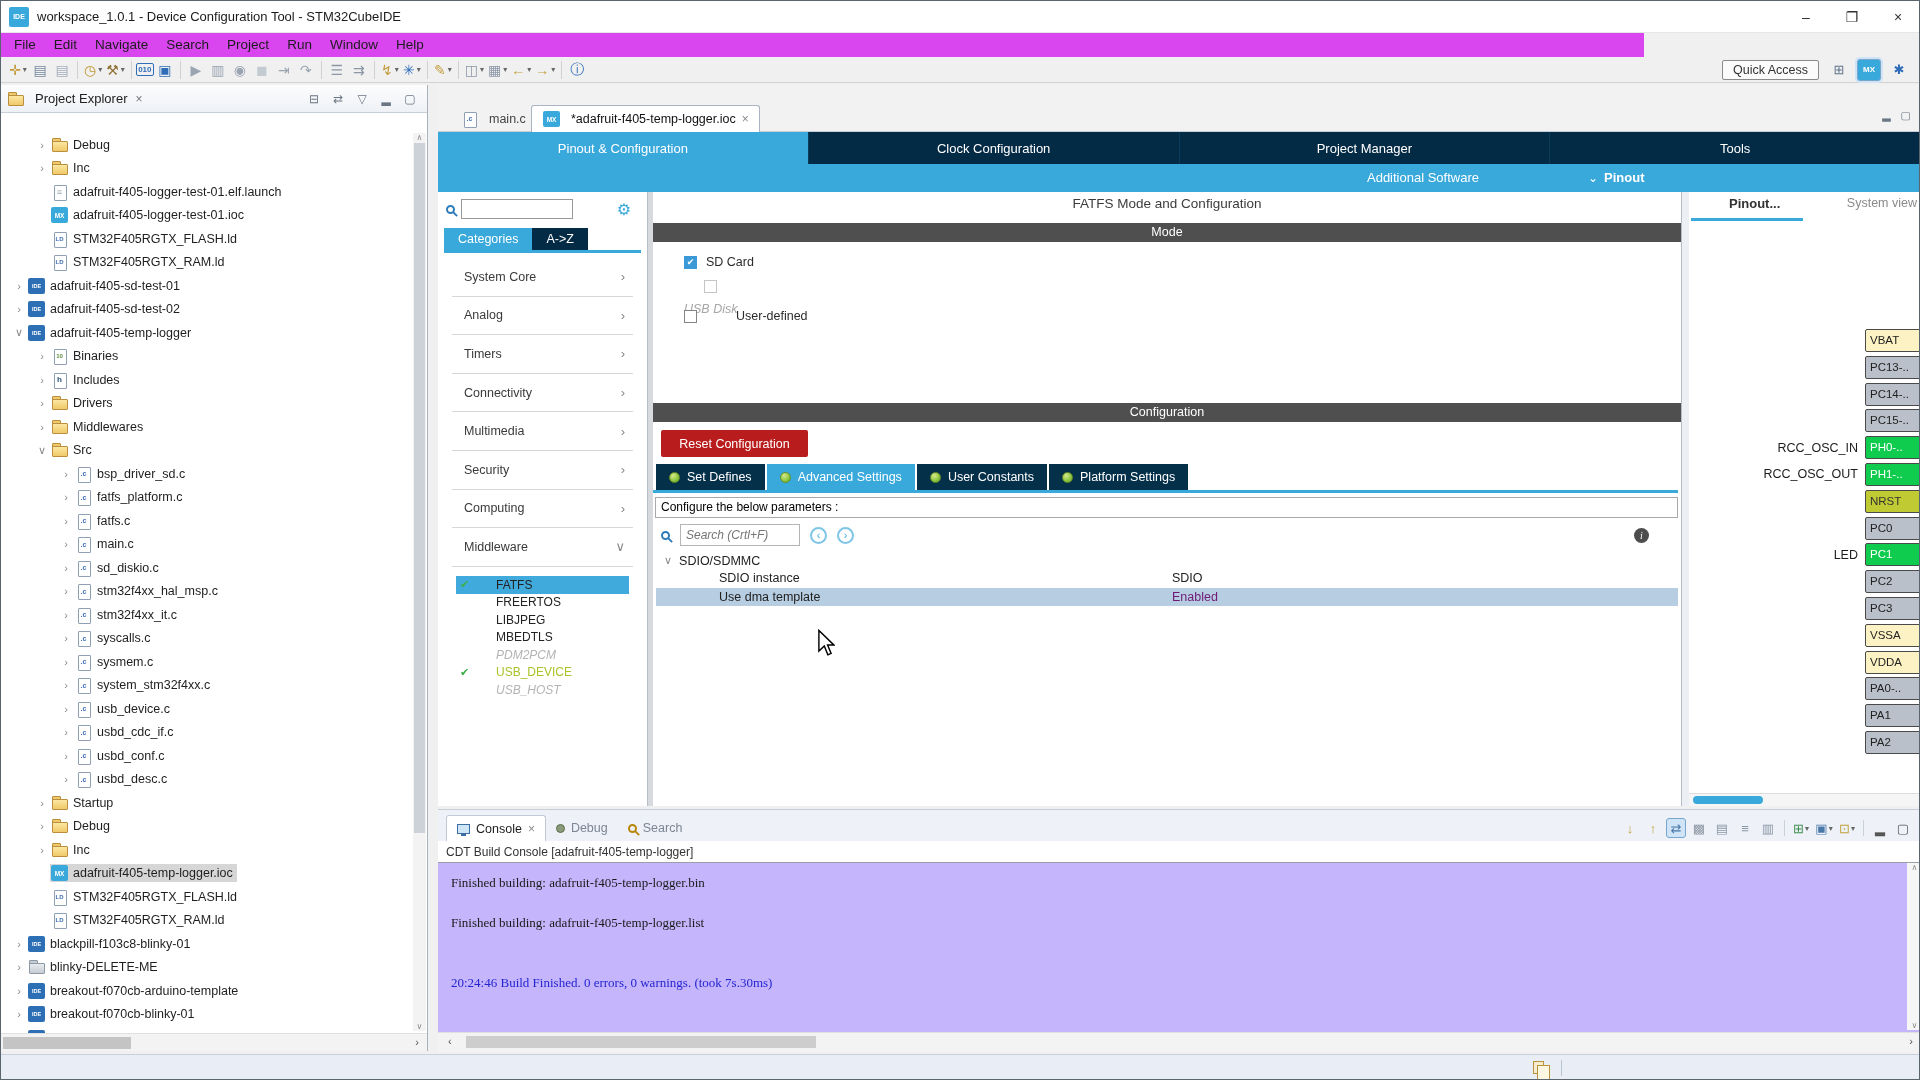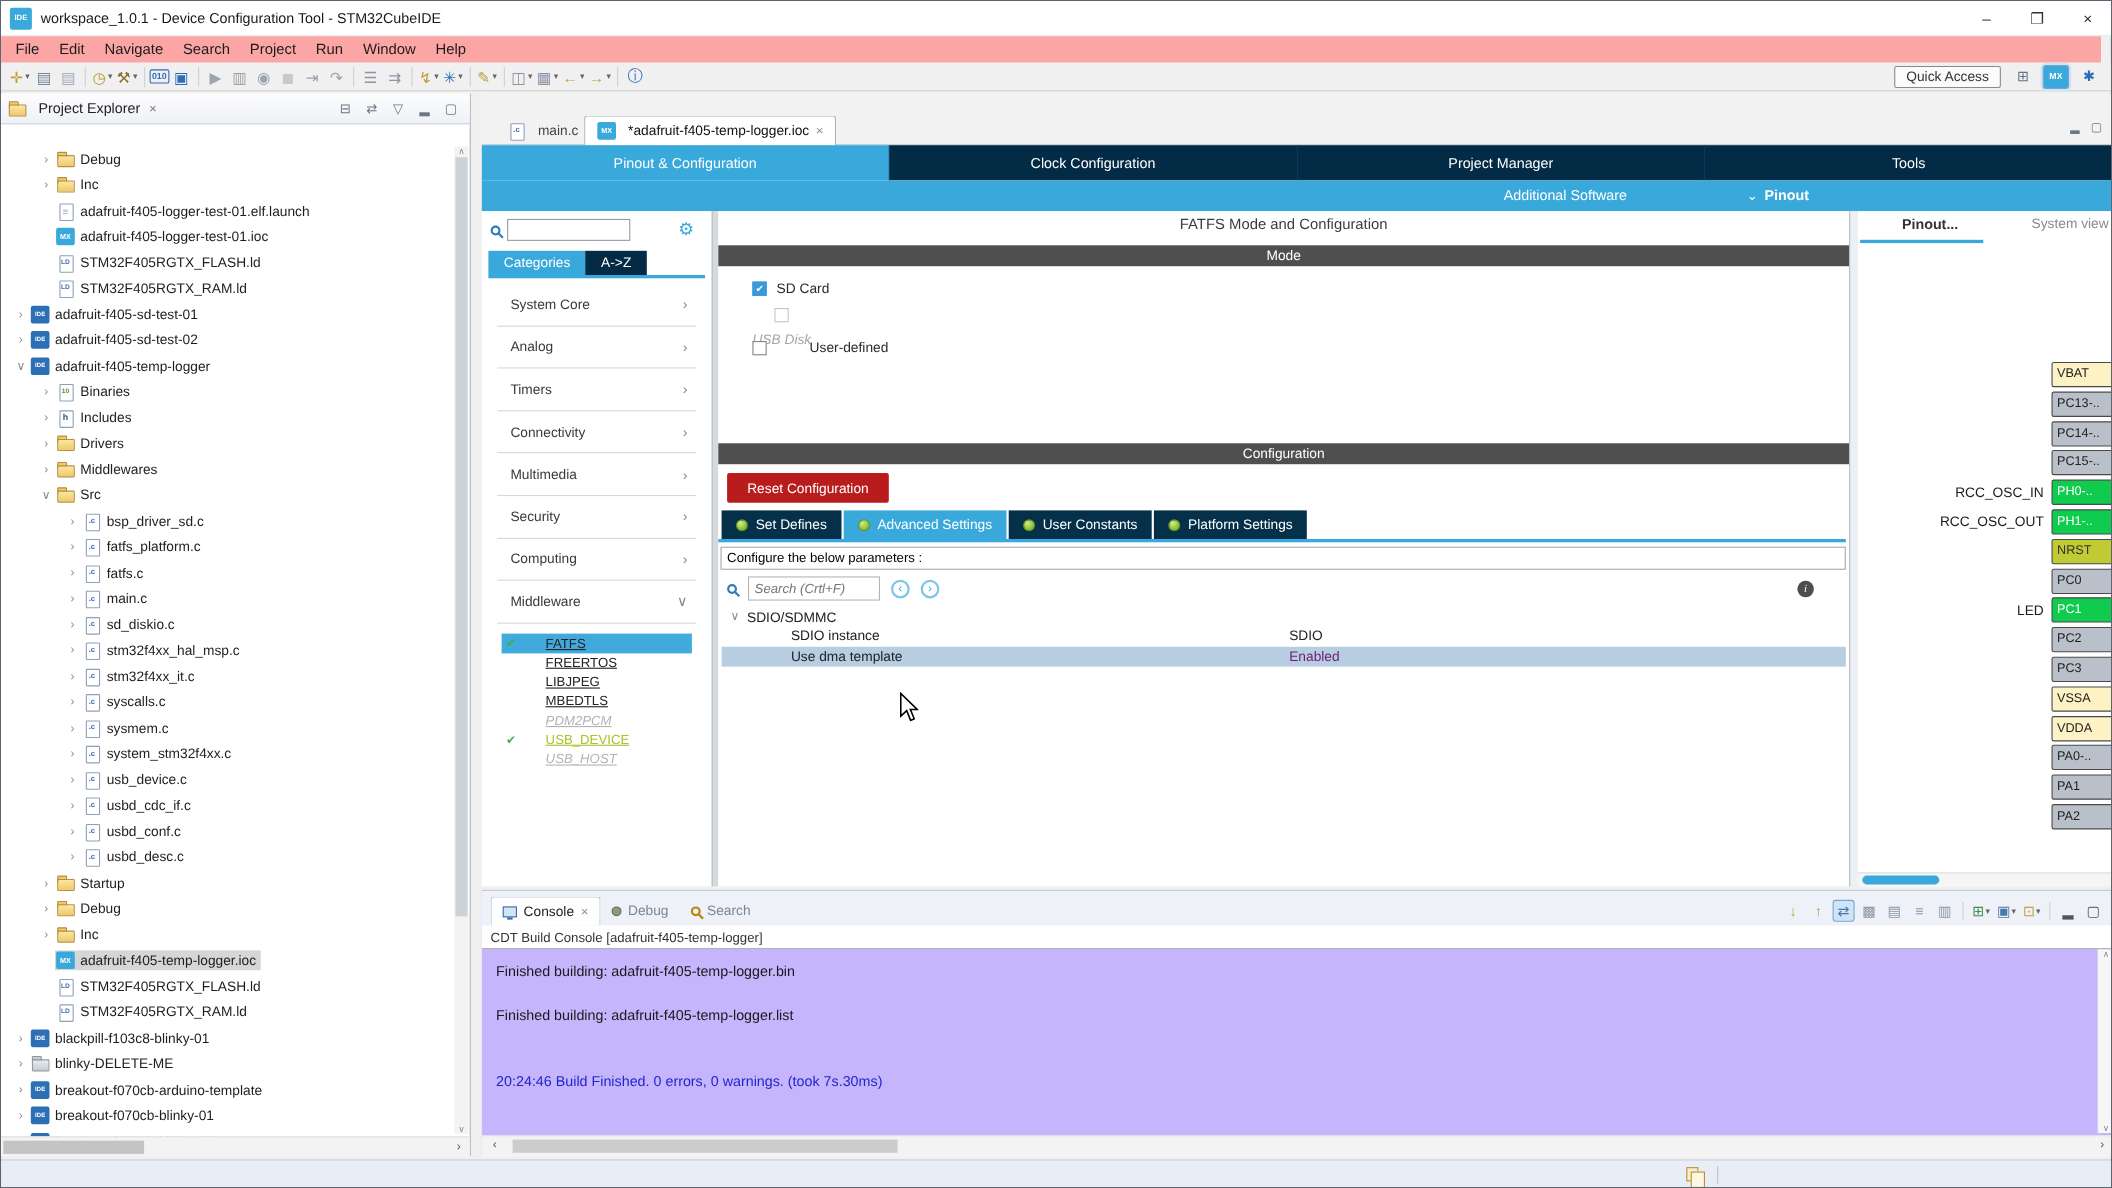--- a/index.html
+++ b/index.html
@@ -5,21 +5,21 @@
   html,body{margin:0;padding:0;background:#888;}
   *{box-sizing:border-box;}
   #app{position:relative;width:1920px;height:1080px;background:#f0f0f0;font-family:"Liberation Sans",sans-serif;overflow:hidden;border:1px solid #5a6570;}
   
   #titlebar{position:absolute;left:0;top:0;width:1920px;height:32px;background:#ffffff;display:flex;align-items:center;border-bottom:1px solid #e6e6e6;}
   .appbadge{width:20px;height:20px;background:#39a9dc;color:#fff;font-size:7px;font-weight:bold;display:flex;align-items:center;justify-content:center;border-radius:2px;margin:0 8px 0 8px;}
   #titletext{font-size:13px;color:#1a1a1a;}
   #wincontrols{margin-left:auto;display:flex;height:32px;}
   .winbtn{width:46px;height:32px;display:flex;align-items:center;justify-content:center;font-size:14px;color:#333;}
   
-  #menubar{position:absolute;left:0;top:32px;width:1909px;height:24px;background:#fca5a5;display:flex;align-items:center;padding-left:4px;}
+  #menubar{position:absolute;left:0;top:32px;width:1643px;height:24px;background:#d946ef;display:flex;align-items:center;padding-left:4px;}
   .menuitem{padding:0 9px;font-size:13.5px;color:#1c1c1c;height:24px;line-height:24px;}
   
   #toolbar{position:absolute;left:0;top:56px;width:1920px;height:26px;background:#f0f0f0;border-bottom:1px solid #d3d3d3;display:flex;align-items:center;padding-left:6px;}
   .tbi{height:22px;min-width:22px;display:inline-flex;align-items:center;justify-content:center;font-size:14px;padding:0 2px;border-radius:3px;}
   .tbi.caret::after{content:'▾';font-size:8px;color:#666;margin-left:2px;}
   .tbi.sep{min-width:1px;width:1px;height:18px;background:#d0d0d0;padding:0;margin:0 4px;border-radius:0;}
   .tbi.boxed{font-size:8px;font-weight:bold;border:1px solid #2f6db8;height:13px;min-width:18px;padding:0 1px;border-radius:2px;}
   #tb-right{margin-left:auto;display:flex;align-items:center;margin-right:10px;gap:8px;}
   #quickaccess{border:1px solid #8a8a8a;border-radius:2px;font-size:12.5px;color:#333;padding:2px 10px;background:#fbfbfb;}
   .persp{height:22px;min-width:24px;display:inline-flex;align-items:center;justify-content:center;font-size:13px;color:#5f738c;border-radius:3px;}
@@ -86,21 +86,21 @@
   #ipgear{margin-left:auto;color:#39a9dc;font-size:16px;margin-right:8px;}
   #iptabs{position:absolute;left:6px;top:36px;display:flex;}
   .iptab{height:22px;padding:0 14px;font-size:12.5px;color:#fff;display:flex;align-items:center;background:#042b45;}
   .iptab.active{background:#39a9dc;}
   #iptabline{position:absolute;left:6px;top:58px;width:197px;height:3px;background:#39a9dc;}
   #catlist{position:absolute;left:0;top:66px;width:209px;}
   .catrow{height:38.6px;display:flex;align-items:center;margin:0 14px;border-bottom:1px solid #d8d8d8;}
   .catlabel{font-size:12.5px;color:#3a3a3a;margin-left:12px;}
   .catchev{margin-left:auto;margin-right:8px;color:#888;font-size:13px;}
   #mwlist{position:absolute;left:0;top:384px;width:209px;}
-  .mwrow{height:17.5px;display:flex;align-items:center;font-size:12px;color:#222;padding-left:40px;position:relative;margin:0 18px 0 18px;text-decoration:underline;}
+  .mwrow{height:17.5px;display:flex;align-items:center;font-size:12px;color:#222;padding-left:40px;position:relative;margin:0 18px 0 18px;}
   .mwrow.sel{background:#41aadc;}
   .mwrow.chk::before{content:'✔';color:#3fae49;position:absolute;left:4px;font-size:11px;}
   .mwrow.dim{color:#b3b3b3;font-style:italic;}
   .mwrow.on{color:#a9c42a;}
   
   #mainpanel{position:absolute;left:652px;top:191px;width:1028px;height:614px;background:#fff;}
   #fatfs-title{position:absolute;left:0;top:4px;width:100%;text-align:center;font-size:13.5px;color:#3c3c3c;}
   .darkbar{position:absolute;left:0;width:100%;height:19px;background:#4f4f4f;color:#fff;font-size:12.5px;text-align:center;line-height:19px;}
   #modebar{top:31px;}
   #confbar{top:211px;}
@@ -156,21 +156,21 @@
   .conicon-console::after{content:'';position:absolute;left:3px;bottom:-3px;width:5px;height:2px;background:#3a6ea5;}
   .conicon-debug{width:9px;height:9px;border-radius:50%;background:#8a9a7a;border:1px solid #5d6e4d;}
   .tabclose{color:#8a8a8a;font-size:12px;}
   #con-tools{margin-left:auto;display:flex;align-items:center;gap:3px;margin-right:8px;margin-bottom:3px;}
   .coni{height:20px;min-width:20px;display:inline-flex;align-items:center;justify-content:center;font-size:13px;border-radius:3px;}
   .coni.caret::after{content:'▾';font-size:8px;color:#666;margin-left:1px;}
   .coni.sep{min-width:1px;width:1px;height:16px;background:#c9cfd9;padding:0;margin:0 3px;}
   .coni.toggled{background:#cfe4f7;border:1px solid #7aa6cc;}
   #con-title{position:absolute;left:0;top:31px;width:100%;height:22px;font-size:12px;color:#333;line-height:22px;padding-left:8px;border-bottom:1px solid #9aa0a8;background:#fff;}
   #con-text{position:absolute;left:0;top:53px;width:1468px;height:167px;padding:10px 0 0 13px;overflow:hidden;}
-  .cline{height:20px;line-height:20px;font-family:Liberation Sans, sans-serif;font-size:13px;color:#1a1a1a;white-space:pre;}
+  .cline{height:20px;line-height:20px;font-family:Liberation Serif, serif;font-size:13px;color:#1a1a1a;white-space:pre;}
   .cline.blue{color:#2424cf;}
   #con-vscroll{position:absolute;right:0;top:53px;width:14px;height:167px;background:#f6f6f6;}
   #con-hscroll{position:absolute;left:0;top:222px;width:1483px;height:20px;background:#f3f3f3;border-top:1px solid #e0e0e0;}
   #con-hthumb{position:absolute;left:28px;top:3px;width:350px;height:12px;background:#cdcdcd;}
   .harrow{position:absolute;top:2px;font-size:11px;color:#555;}
   
   #statusbar{position:absolute;left:0;top:1053px;width:1920px;height:27px;background:#e9edf6;border-top:1px solid #c9d0dd;}
   #clip{position:absolute;left:1532px;top:6px;width:11px;height:13px;border:1px solid #b8933b;background:#f7eccd;}
   #clip::after{content:'';position:absolute;left:3px;top:3px;width:11px;height:13px;border:1px solid #b8933b;background:#fdf6e0;}
   #statdiv{position:absolute;left:1560px;top:5px;width:1px;height:16px;background:#b9c2d0;}

